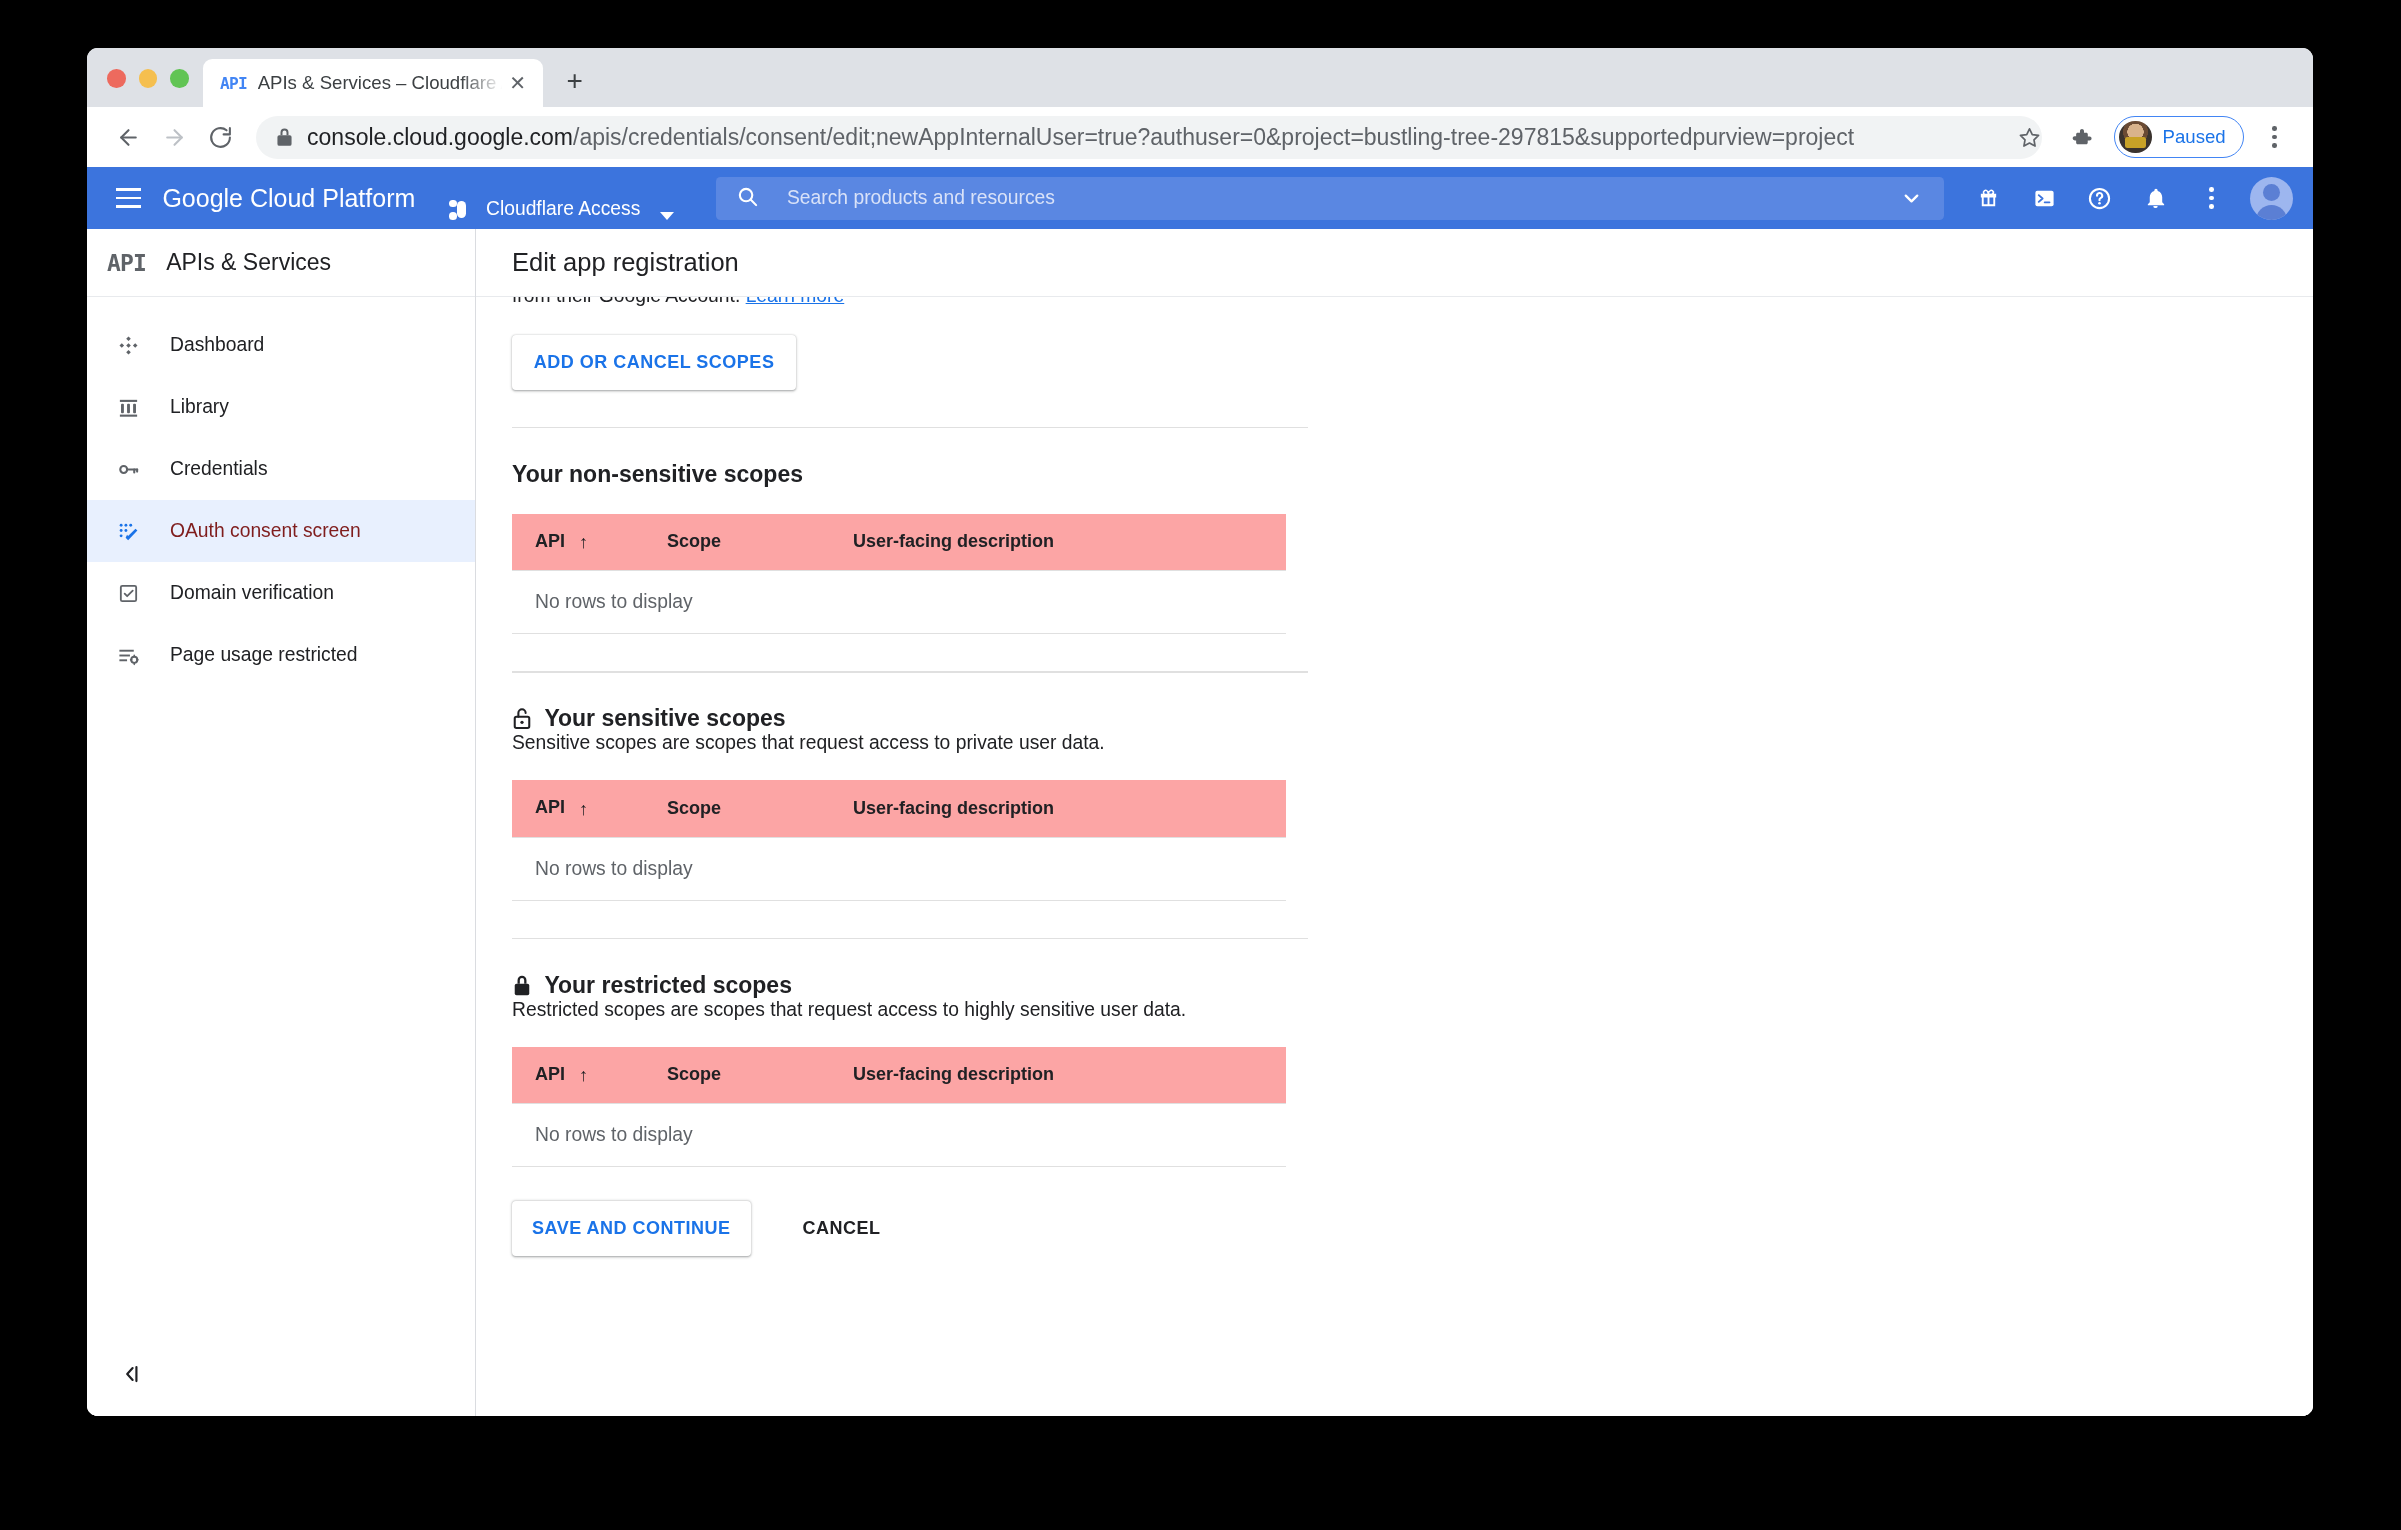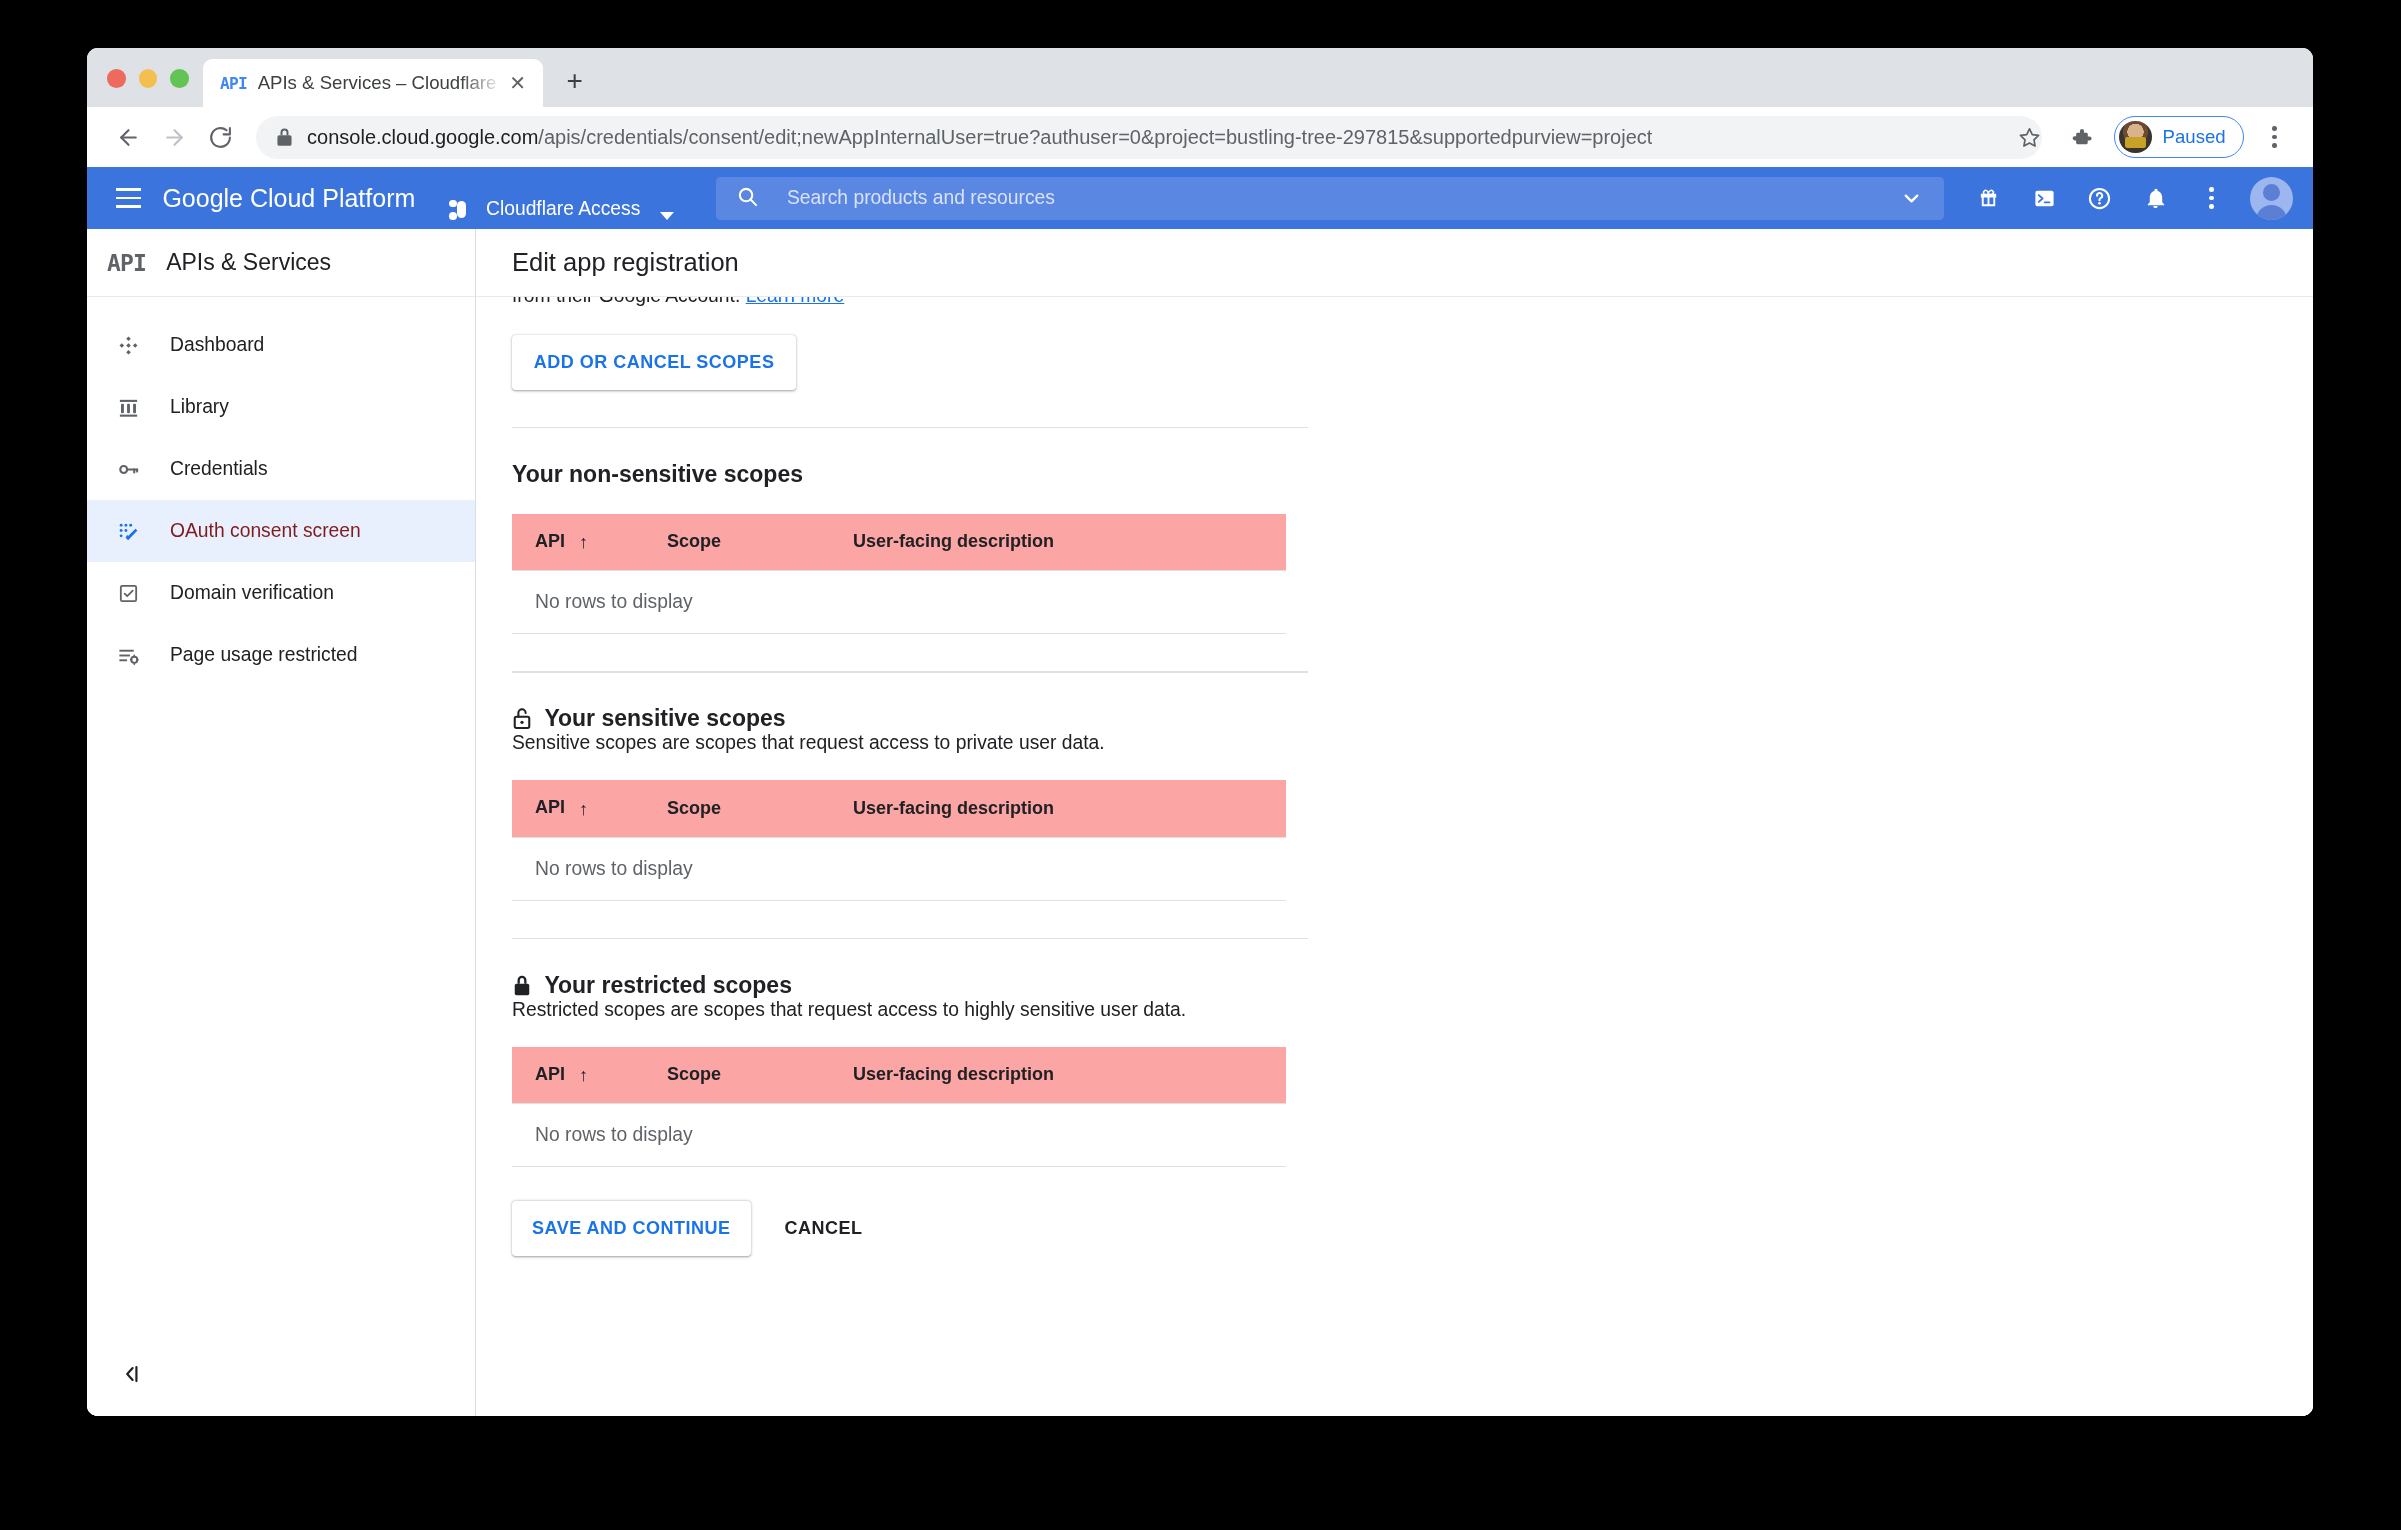--- a/index.html
+++ b/index.html
@@ -97,21 +97,21 @@
     height: 43px;
     background: #f1f3f4;
     border-radius: 21.7px;
     display: flex; align-items: center;
     padding: 0 17px 0 20px;
     margin: 0 14px 0 10.8px;
     min-width: 0;
   }
   .lock-glyph { margin-right: 14px; flex: 0 0 auto; display:flex; }
   .url {
-    font-size: 20px; color: #5f6368;
+    font-size: 23px; color: #5f6368;
     white-space: nowrap; overflow: hidden; text-overflow: ellipsis;
   }
   .url .host { color: #202124; }
   .star-btn {
     width: 40px; height: 40px; margin-left: -50px; margin-right: 9.3px;
     display: flex; align-items: center; justify-content: center;
     color: #5f6368; flex: 0 0 auto;
   }
   .ext-btn {
     width: 40px; height: 40px;
@@ -332,21 +332,21 @@
   table.scopes th.c-scope { width: 186px; }
   table.scopes th.c-desc { }
   .sort-arrow { display: inline-block; margin-left: 14px; vertical-align: -1.5px; }
   table.scopes tbody td {
     font-size: 19.3px; color: #5f6368;
     padding: 20px 0 20px 23px;
     border-bottom: 1.5px solid #e0e0e0;
   }
 
   .footer-actions {
-    display: flex; align-items: center; gap: 14px;
+    display: flex; align-items: center; gap: 32px;
     margin-top: 34px;
   }
   .btn-raised {
     background: #fff; border: none; border-radius: 3.9px;
     box-shadow: 0 0.8px 1.5px rgba(60,64,67,.3), 0 0.8px 2.3px 0.8px rgba(60,64,67,.15);
     color: #1a73e8;
     font-size: 18px; font-weight: 600; letter-spacing: 0.5px;
     padding: 17px 20px;
     font-family: "Liberation Sans", sans-serif;
     cursor: pointer;

